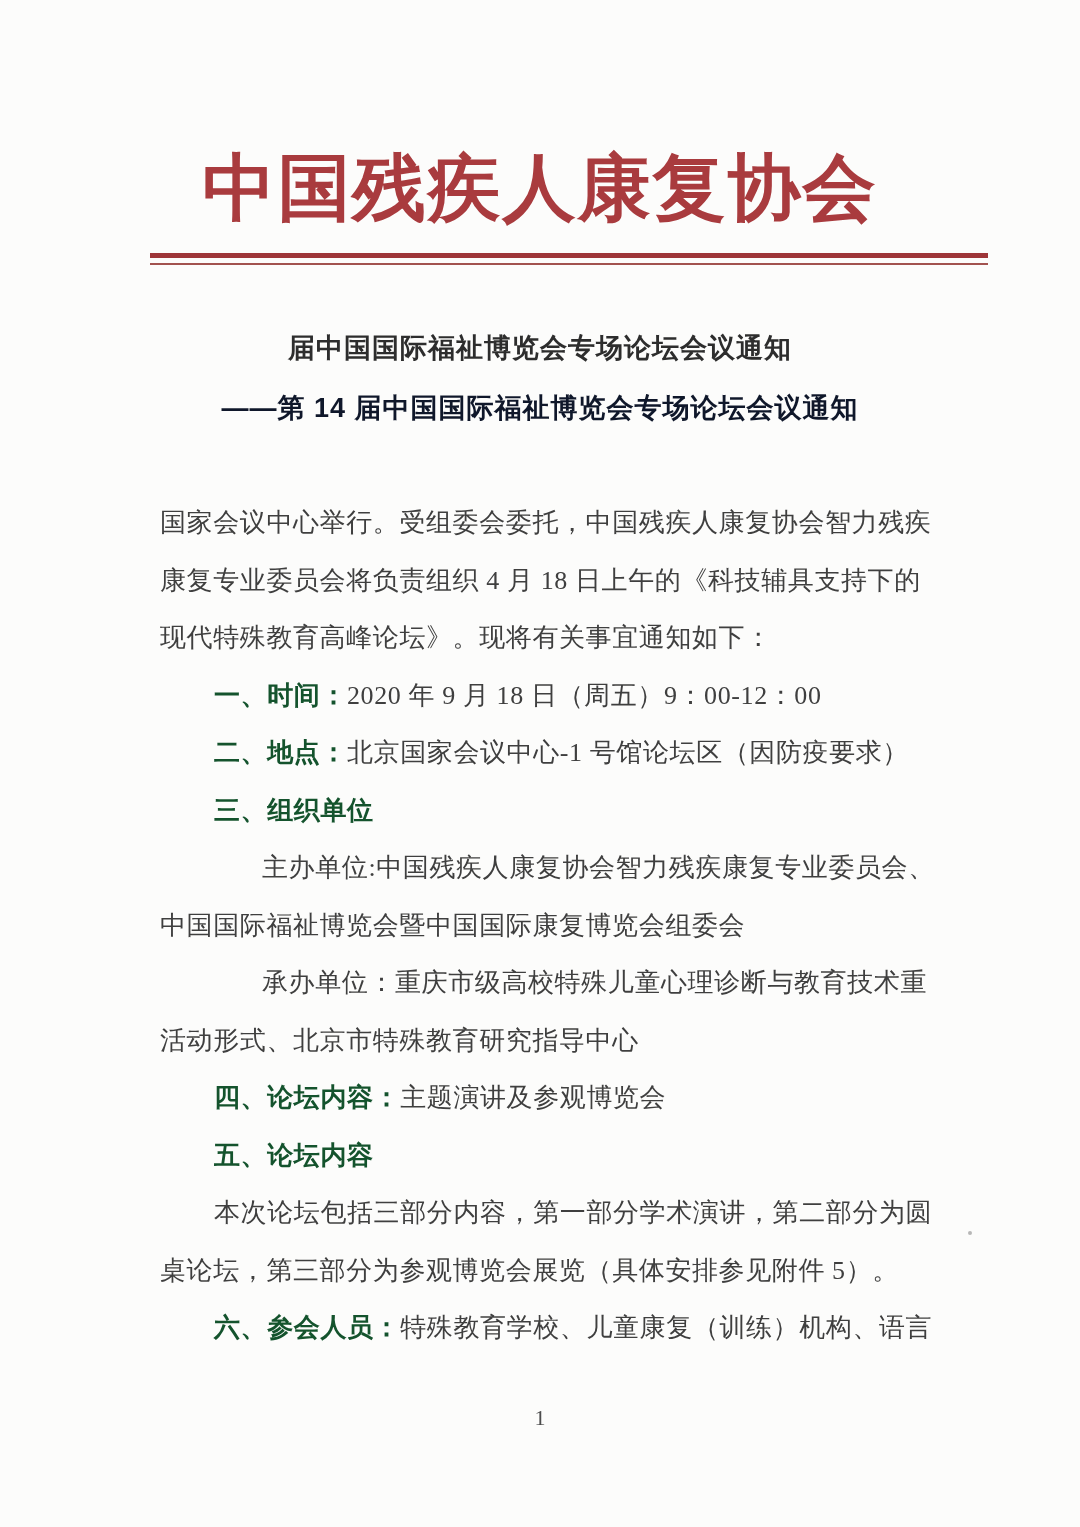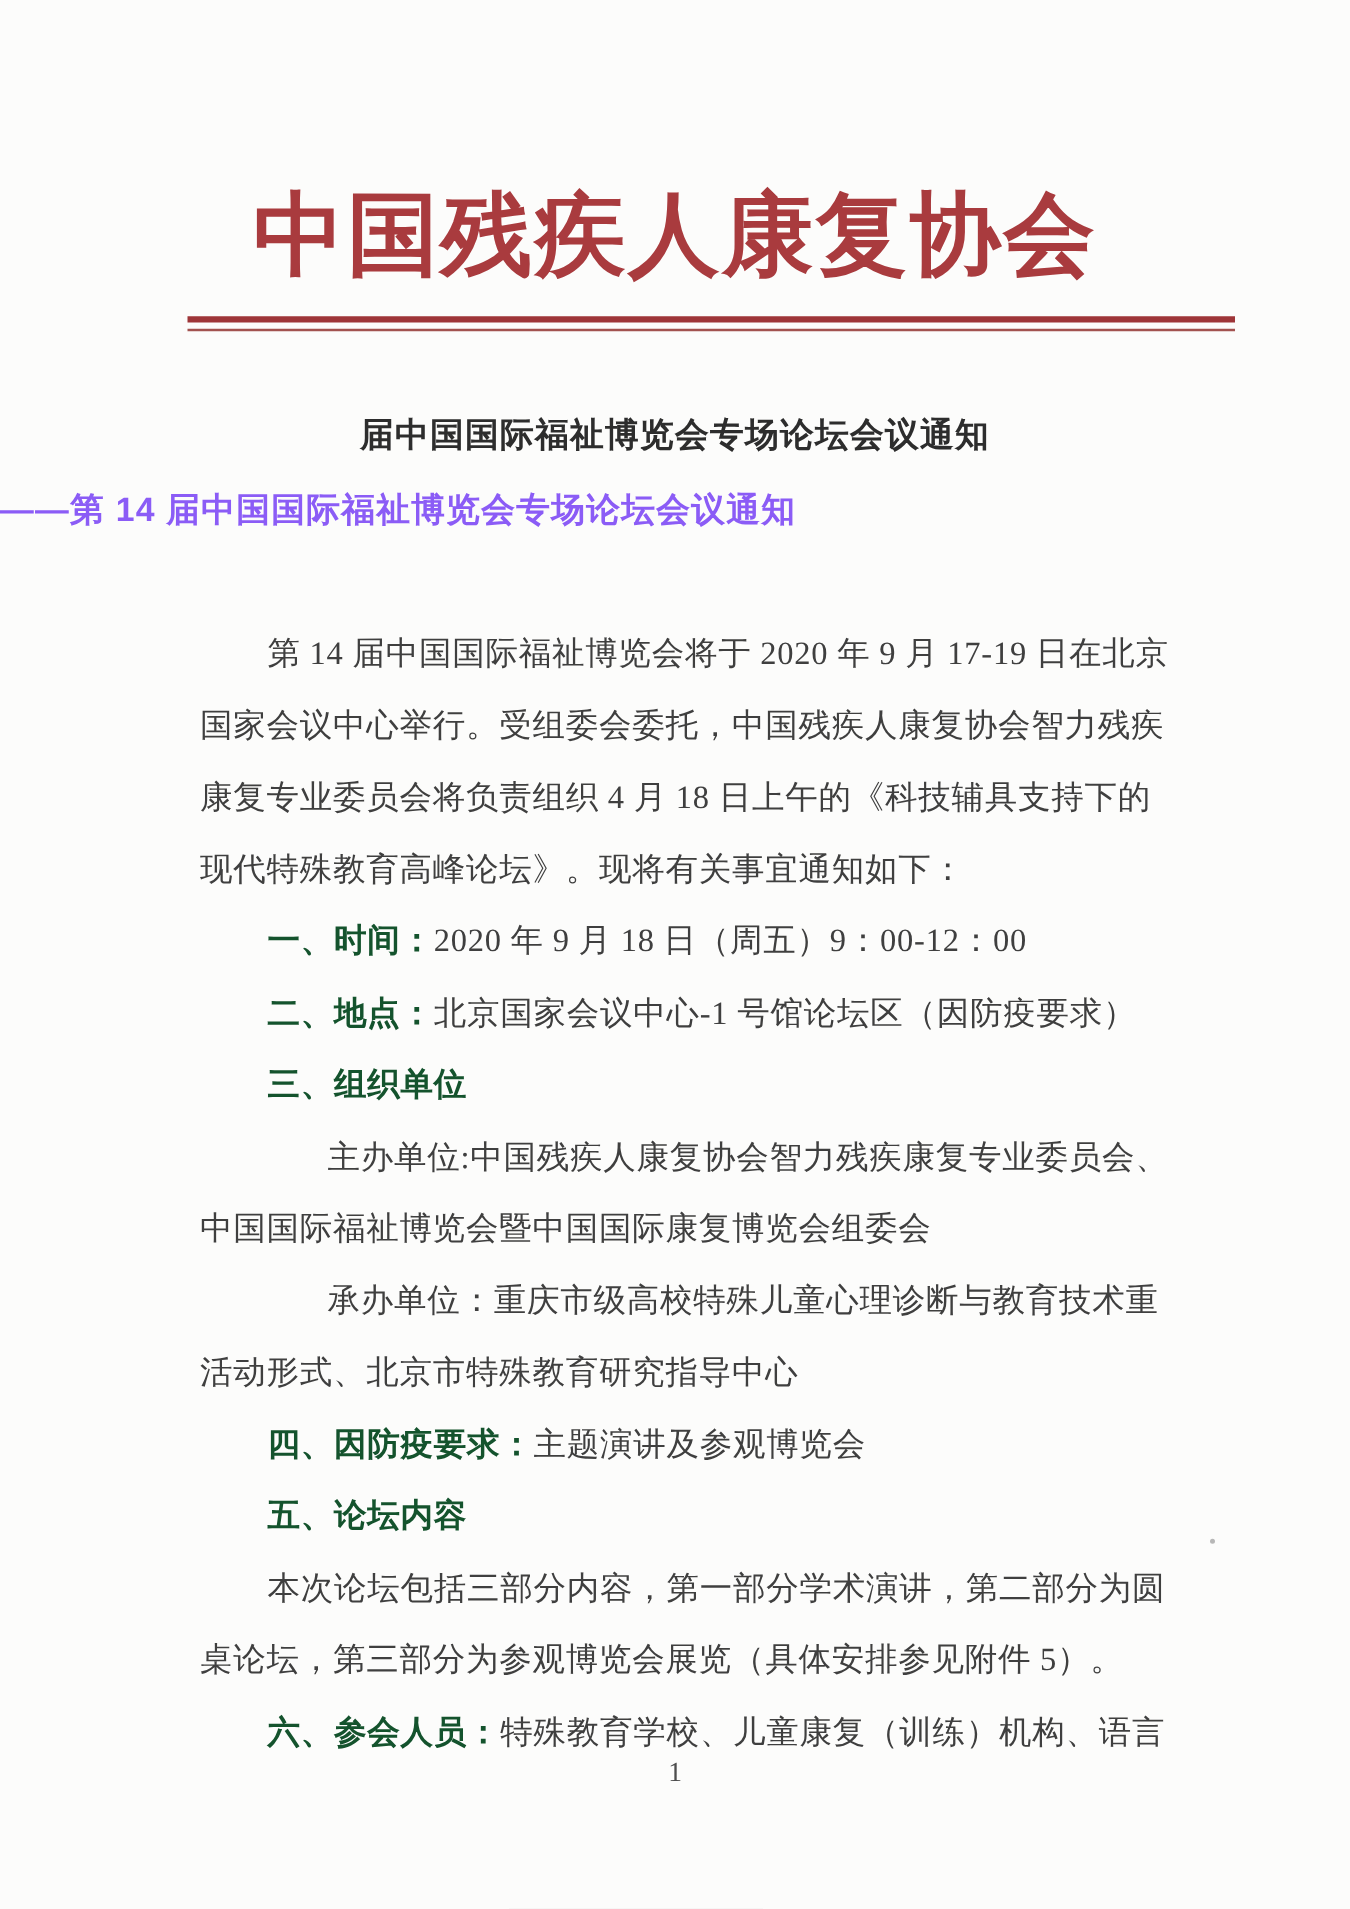--- a/index.html
+++ b/index.html
@@ -58,24 +58,25 @@
     font-size: 27px;
     color: #2d2d2d;
     letter-spacing: 1px;
     white-space: nowrap;
   }
   .doc-subtitle {
     position: absolute;
     top: 390px;
     left: 0;
     width: 100%;
+    text-align: center;
     font-family: "Liberation Sans", "DejaVu Sans", sans-serif;
     font-weight: 700;
     font-size: 27px;
-    color: #8b5cf6;
+    color: #0f172a;
     letter-spacing: 1px;
     white-space: nowrap;
   }
   
   .doc-body {
     position: absolute;
     top: 494px;
     left: 160px;
     width: 760px;
     font-size: 26px;
@@ -126,32 +127,31 @@
   <div class="letterhead" style="color: rgb(169, 59, 62);">中国残疾人康复协会</div>
 
   <div class="rule-thick" style="background: rgb(158, 53, 56);"></div>
   <div class="rule-thin" style="background: rgb(162, 82, 79);"></div>
 
   <div class="doc-title">届中国国际福祉博览会专场论坛会议通知</div>
 
   <div class="doc-subtitle">——第 14 届中国国际福祉博览会专场论坛会议通知</div>
 
   <div class="doc-body" id="doc-body">
-      <div class="line ind-para"><span class="run">第 14 届中国国际福祉博览会将于 2020 年 9 月 17-19 日在北京</span></div>
       <div class="line ind-none"><span class="run">国家会议中心举行。受组委会委托，中国残疾人康复协会智力残疾</span></div>
       <div class="line ind-none"><span class="run">康复专业委员会将负责组织 4 月 18 日上午的《科技辅具支持下的</span></div>
       <div class="line ind-none"><span class="run">现代特殊教育高峰论坛》。现将有关事宜通知如下：</span></div>
       <div class="line ind-para"><span class="run b">一、时间：</span><span class="run">2020 年 9 月 18 日（周五）9：00-12：00</span></div>
       <div class="line ind-para"><span class="run b">二、地点：</span><span class="run">北京国家会议中心-1 号馆论坛区（因防疫要求）</span></div>
       <div class="line ind-para"><span class="run b">三、组织单位</span></div>
       <div class="line ind-unit"><span class="run">主办单位:中国残疾人康复协会智力残疾康复专业委员会、</span></div>
       <div class="line ind-none"><span class="run">中国国际福祉博览会暨中国国际康复博览会组委会</span></div>
       <div class="line ind-unit"><span class="run">承办单位：重庆市级高校特殊儿童心理诊断与教育技术重</span></div>
       <div class="line ind-none"><span class="run">活动形式、北京市特殊教育研究指导中心</span></div>
-      <div class="line ind-para"><span class="run b">四、因防疫要求：</span><span class="run">主题演讲及参观博览会</span></div>
+      <div class="line ind-para"><span class="run b">四、论坛内容：</span><span class="run">主题演讲及参观博览会</span></div>
       <div class="line ind-para"><span class="run b">五、论坛内容</span></div>
       <div class="line ind-para"><span class="run">本次论坛包括三部分内容，第一部分学术演讲，第二部分为圆</span></div>
       <div class="line ind-none"><span class="run">桌论坛，第三部分为参观博览会展览（具体安排参见附件 5）。</span></div>
       <div class="line ind-para"><span class="run b">六、参会人员：</span><span class="run">特殊教育学校、儿童康复（训练）机构、语言</span></div>
     </div>
 
   <div class="page-number">1</div>
 
   <div class="speck"></div>
 

